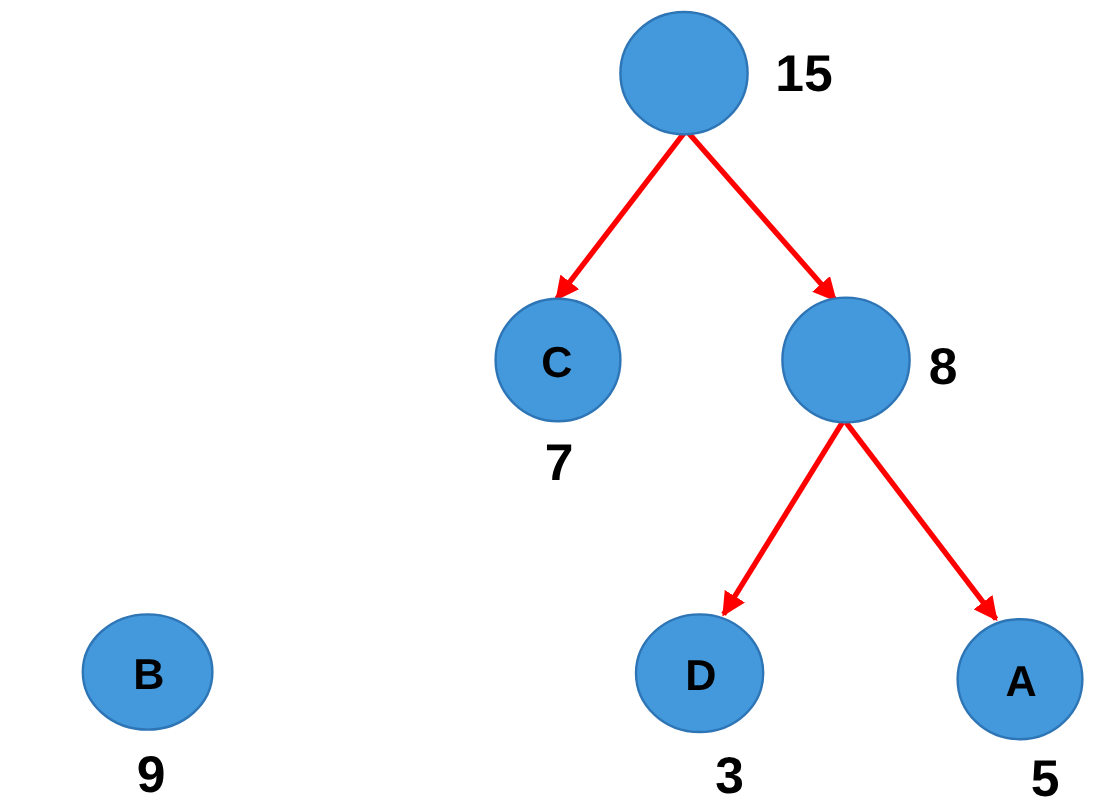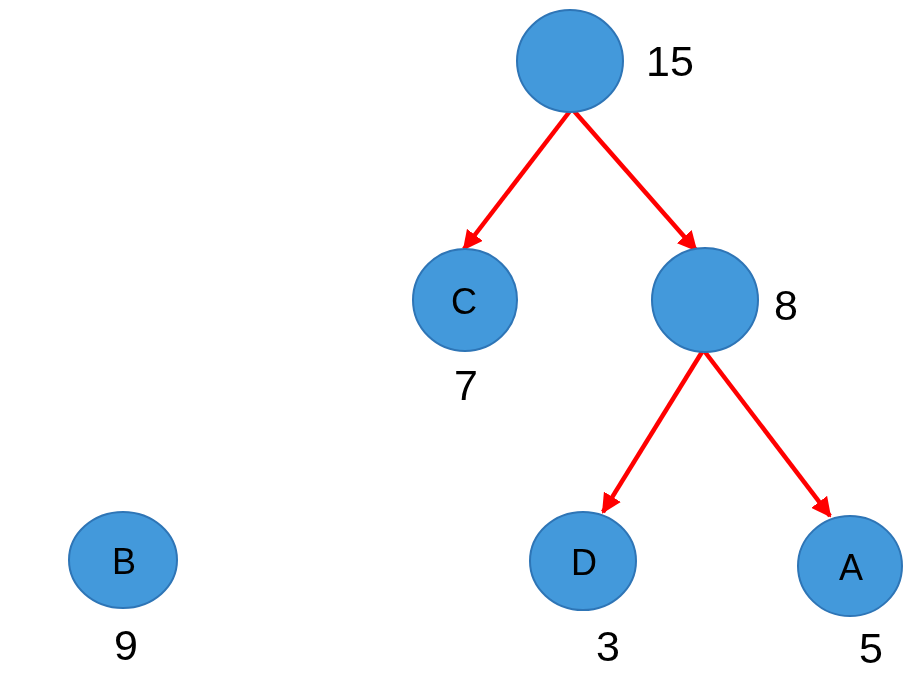--- a/index.html
+++ b/index.html
@@ -8,20 +8,21 @@
     background: #ffffff;
     width: 916px;
     height: 676px;
     overflow: hidden;
     font-family: "Liberation Sans", sans-serif;
   }
   .canvas-wrap {
     position: relative;
     width: 916px;
     height: 508px;
+    font-weight: bold;
   }
   svg { display: block; }
   .node-ellipse {
     fill: #4399DB;
     stroke: #2E75B6;
     stroke-width: 2;
   }
   .node-letter {
     font-family: "Liberation Sans", sans-serif;
     font-size: 36px;

